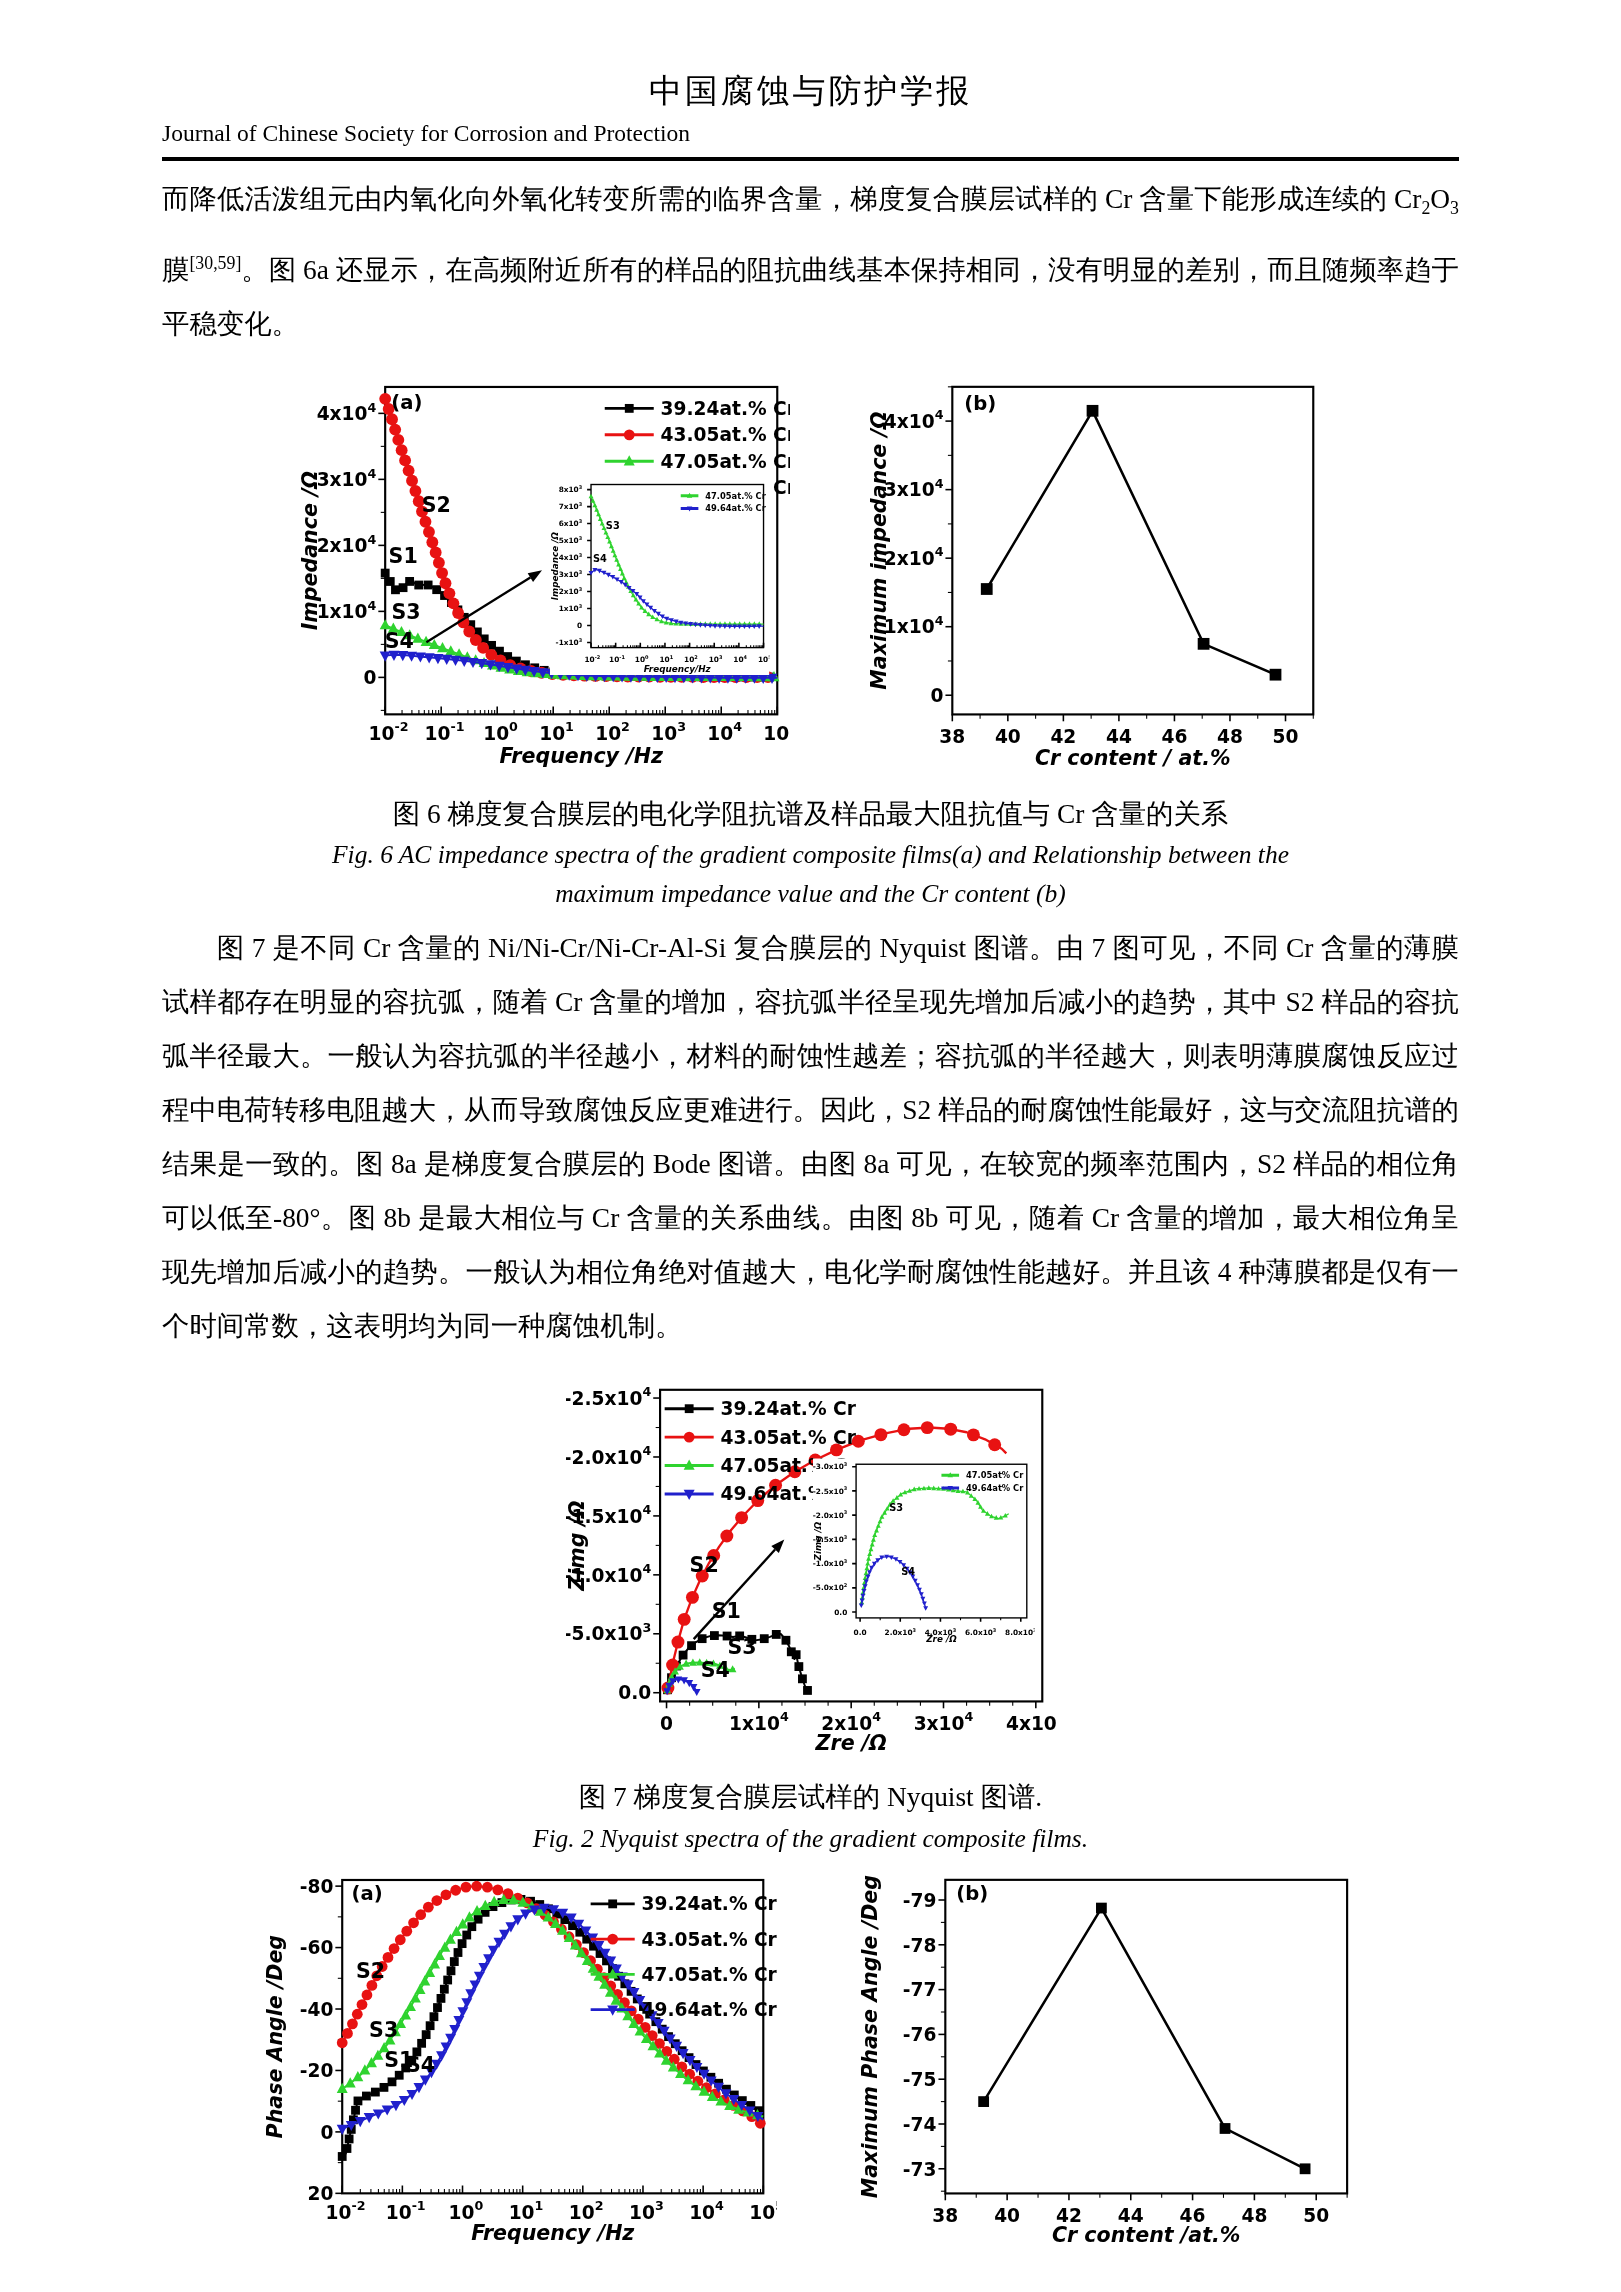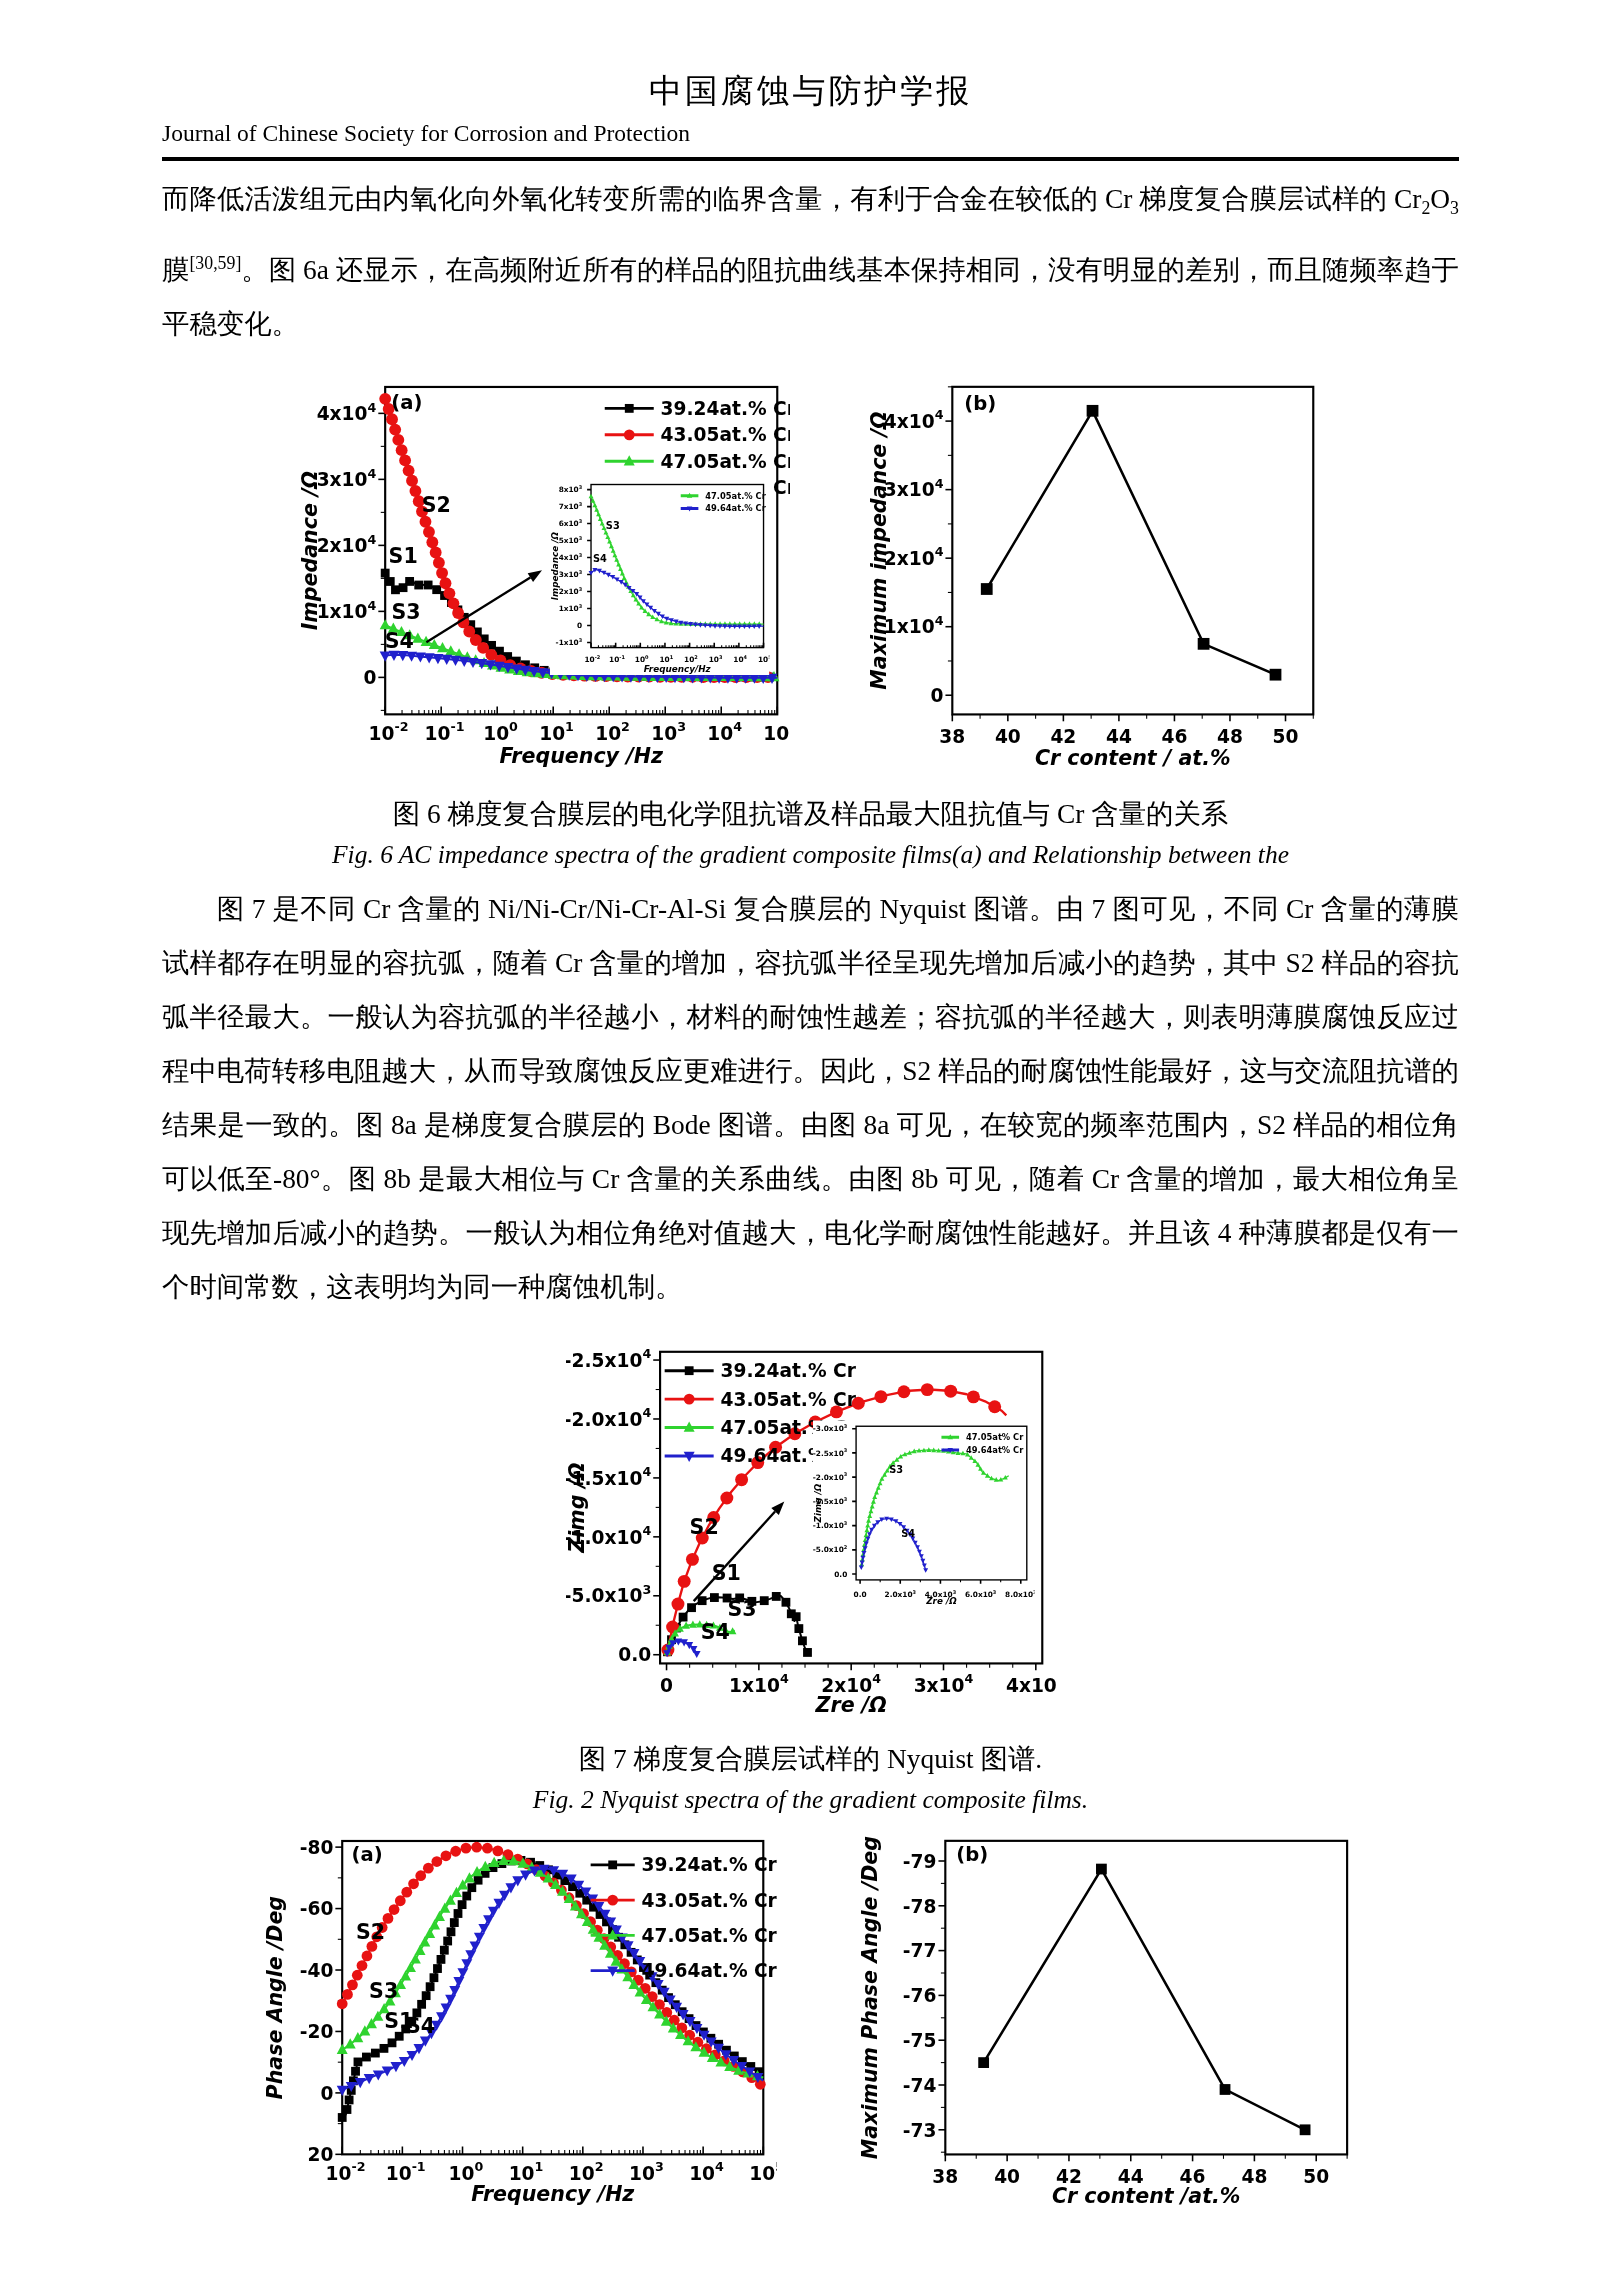--- a/index.html
+++ b/index.html
@@ -21,21 +21,21 @@
 </head>
 <body>
 
 <div class="page">
   <header>
     <div class="jt-zh">中国腐蚀与防护学报</div>
     <div class="jt-en">Journal of Chinese Society for Corrosion and Protection</div>
     <div class="rule"></div>
   </header>
 
-  <p class="body-text"><span>而降低活泼组元由内氧化向外氧化转变所需的临界含量，有利于合金在较低的 Cr 梯度复合膜层试样的 Cr</span><sub>2</sub><span>O</span><sub>3</sub><span> 膜</span><sup>[30,59]</sup><span>。图 6a 还显示，在高频附近所有的样品的阻抗曲线基本保持相同，没有明显的差别，而且随频率趋于平稳变化。</span></p>
+  <p class="body-text"><span>而降低活泼组元由内氧化向外氧化转变所需的临界含量，梯度复合膜层试样的 Cr 含量下能形成连续的 Cr</span><sub>2</sub><span>O</span><sub>3</sub><span> 膜</span><sup>[30,59]</sup><span>。图 6a 还显示，在高频附近所有的样品的阻抗曲线基本保持相同，没有明显的差别，而且随频率趋于平稳变化。</span></p>
 
   <figure class="figrow" style="margin-top:25.5px">
     <svg width="495" height="412" viewBox="0 0 505 420">
         <g>
           <rect x="92" y="10" width="400" height="334" fill="#fff" stroke="#000" stroke-width="2.2"></rect>
           <line x1="92" y1="344" x2="92" y2="336" stroke="#000" stroke-width="1.6"></line>
           <text x="95.42" y="370" text-anchor="middle" font-size="19" fill="#000" font-family="&quot;DejaVu Sans&quot;, sans-serif" font-weight="bold"><tspan>10</tspan><tspan dy="-8.55" font-size="12.920000000000002">-2</tspan></text>
           <line x1="109.20171403794178" y1="344" x2="109.20171403794178" y2="339.5" stroke="#000" stroke-width="1.1"></line>
           <line x1="119.26407169826642" y1="344" x2="119.26407169826642" y2="339.5" stroke="#000" stroke-width="1.1"></line>
           <line x1="126.40342807588357" y1="344" x2="126.40342807588357" y2="339.5" stroke="#000" stroke-width="1.1"></line>
@@ -603,20 +603,21 @@
           <rect x="224.9538461538461" y="28.456066945606693" width="12" height="12" fill="#000000"></rect>
           <rect x="338.1846153846153" y="266.02928870292885" width="12" height="12" fill="#000000"></rect>
           <rect x="411.5015384615385" y="297.4728033472803" width="12" height="12" fill="#000000"></rect>
         </g>
         <text x="100.2" y="33.34" text-anchor="start" font-size="20" fill="#000" font-family="&quot;DejaVu Sans&quot;, sans-serif" font-weight="bold">(b)</text>
       </svg>
   </figure>
 
   <div class="cap-zh">图 6  梯度复合膜层的电化学阻抗谱及样品最大阻抗值与 Cr 含量的关系</div>
   <div class="cap-en">Fig. 6    AC impedance spectra of the gradient composite films(a) and Relationship between the</div>
+  <div class="cap-en">maximum impedance value and the Cr content (b)</div>
 
   <p class="body-text indent">图 7 是不同 Cr 含量的 Ni/Ni-Cr/Ni-Cr-Al-Si 复合膜层的 Nyquist 图谱。由 7 图可见，不同 Cr 含量的薄膜试样都存在明显的容抗弧，随着 Cr 含量的增加，容抗弧半径呈现先增加后减小的趋势，其中 S2 样品的容抗弧半径最大。一般认为容抗弧的半径越小，材料的耐蚀性越差；容抗弧的半径越大，则表明薄膜腐蚀反应过程中电荷转移电阻越大，从而导致腐蚀反应更难进行。因此，S2 样品的耐腐蚀性能最好，这与交流阻抗谱的结果是一致的。图 8a 是梯度复合膜层的 Bode 图谱。由图 8a 可见，在较宽的频率范围内，S2 样品的相位角可以低至-80°。图 8b 是最大相位与 Cr 含量的关系曲线。由图 8b 可见，随着 Cr 含量的增加，最大相位角呈现先增加后减小的趋势。一般认为相位角绝对值越大，电化学耐腐蚀性能越好。并且该 4 种薄膜都是仅有一个时间常数，这表明均为同一种腐蚀机制。</p>
 
   <figure class="figrow" style="margin-top:27.4px">
     <svg width="490" height="392" viewBox="0 0 500 400">
         <g>
           <rect x="96" y="10" width="390" height="318" fill="#fff" stroke="#000" stroke-width="2.2"></rect>
           <line x1="102.59420289855072" y1="328" x2="102.59420289855072" y2="335" stroke="#000" stroke-width="1.6"></line>
           <text x="102.59420289855072" y="357" text-anchor="middle" font-size="19" fill="#000" font-family="&quot;DejaVu Sans&quot;, sans-serif" font-weight="bold">0</text>
           <line x1="196.79710144927537" y1="328" x2="196.79710144927537" y2="335" stroke="#000" stroke-width="1.6"></line>

